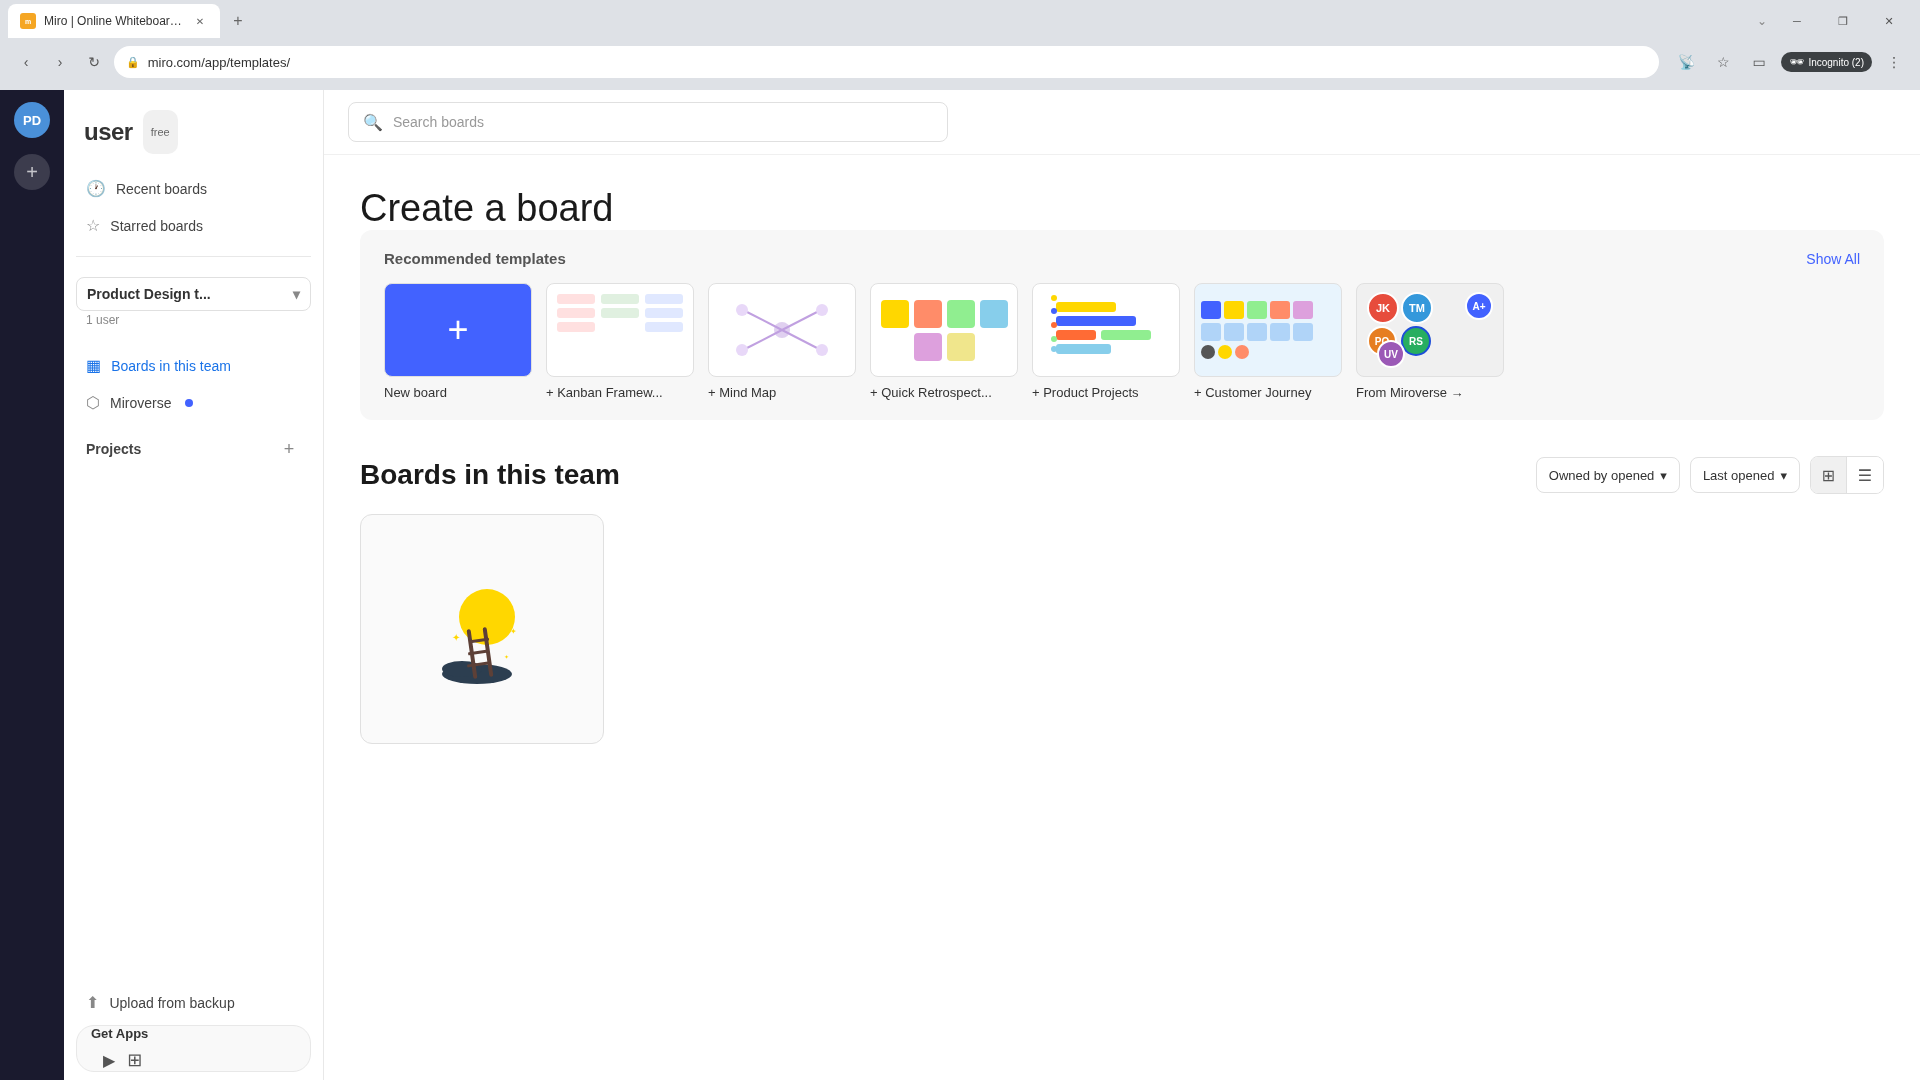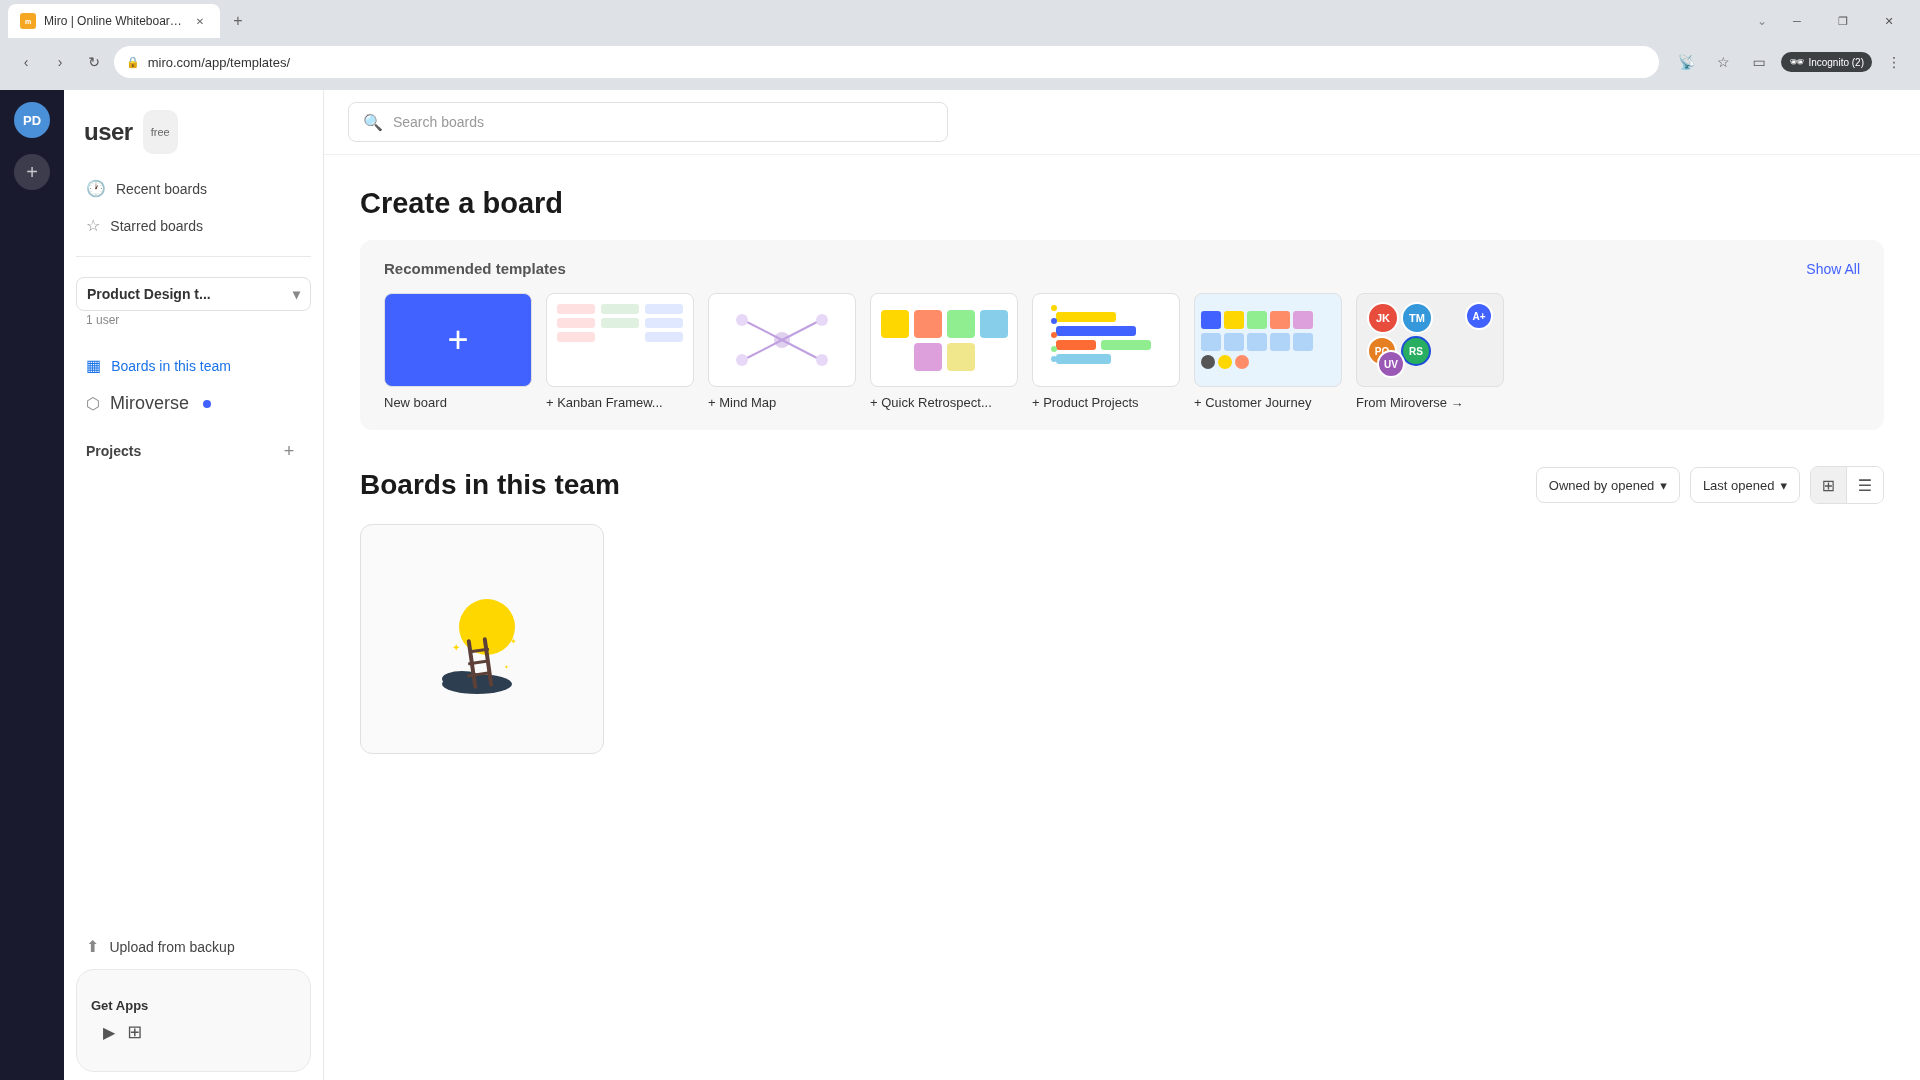--- a/index.html
+++ b/index.html
@@ -245,21 +245,21 @@
       display: flex; align-items: center; justify-content: center;
       font-size: 18px;
       color: #888;
       cursor: pointer;
       border-radius: 4px;
     }
     .get-apps-card {
       background: #f9f9f9;
       border: 1px solid #e8e8e8;
       border-radius: 18px;
-      padding: 28px 14px;
+      padding: 0 14px;
     }
     .get-apps-title {
       font-size: 13px;
       font-weight: 600;
       color: #333;
       margin-bottom: 8px;
     }
     .get-apps-icons {
       display: flex;
       gap: 12px;
@@ -383,24 +383,23 @@
       font-size: 14px; font-weight: bold;
       cursor: pointer;
     }
 
     
     .dashboard {
       padding: 32px 36px;
     }
 
     .section-title {
-      font-size: 29px;
-      font-weight: 700;
+      font-size: 38px;
+      font-weight: 400;
       color: #1a1a1a;
-      margin-bottom: 20px;
     }
 
     .templates-section {
       background: #f7f7f7;
       border-radius: 12px;
       padding: 20px 24px;
       margin-bottom: 36px;
     }
     .templates-header {
       display: flex;
@@ -611,21 +610,21 @@
       <div class="team-user-count">1 user</div>
     </div>
 
     <div class="sidebar-team-items">
       <div class="sidebar-team-item">
         <span class="item-icon" style="color:#1a73e8;">▦</span>
         <span style="font-size:14px;color:#1a73e8;font-weight:500;">Boards in this team</span>
       </div>
       <div class="sidebar-team-item" style="color:#444;">
         <span class="item-icon" style="color:#888;">⬡</span>
-        <span style="font-size:18px;color:#444;font-weight:400;">Miroverse</span>
+        <span style="font-size:14px;color:#444;font-weight:400;">Miroverse</span>
         <span class="miroverse-dot" style="margin-left:4px;"></span>
       </div>
     </div>
 
     <div class="projects-header">
       <span class="projects-label">Projects</span>
       <div class="projects-add-btn">+</div>
     </div>
 
     <div style="flex:1;"></div>

